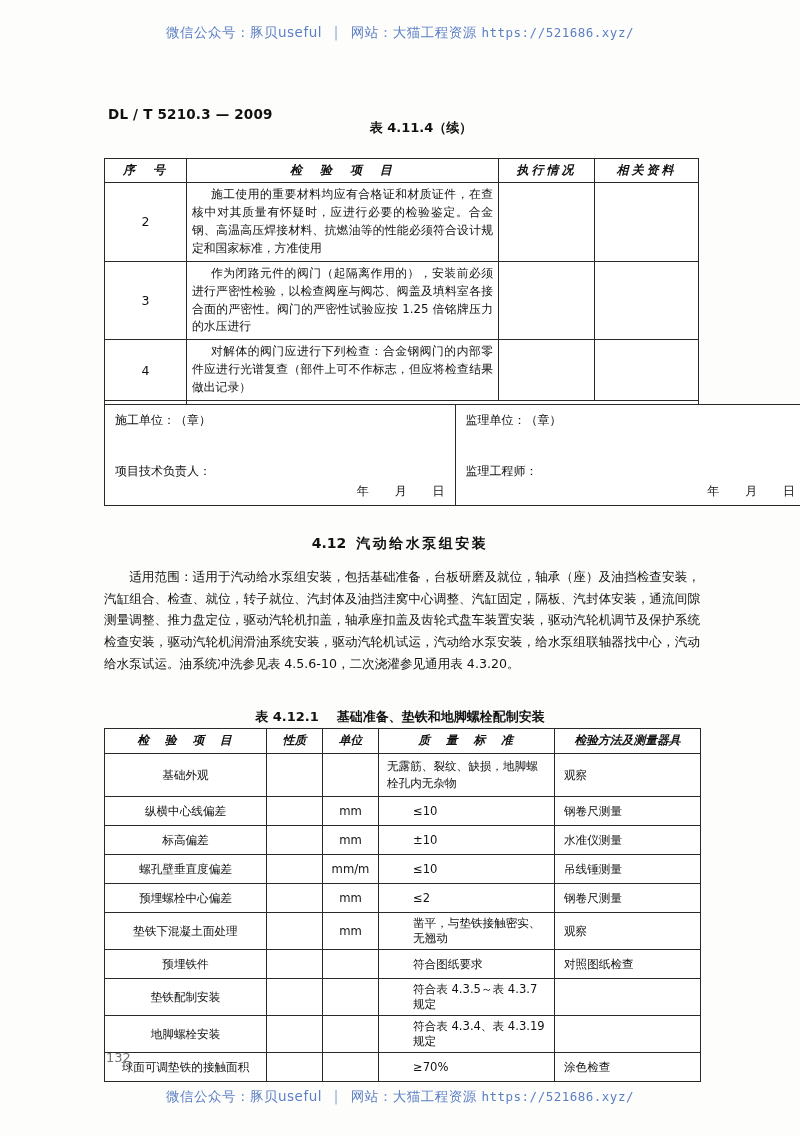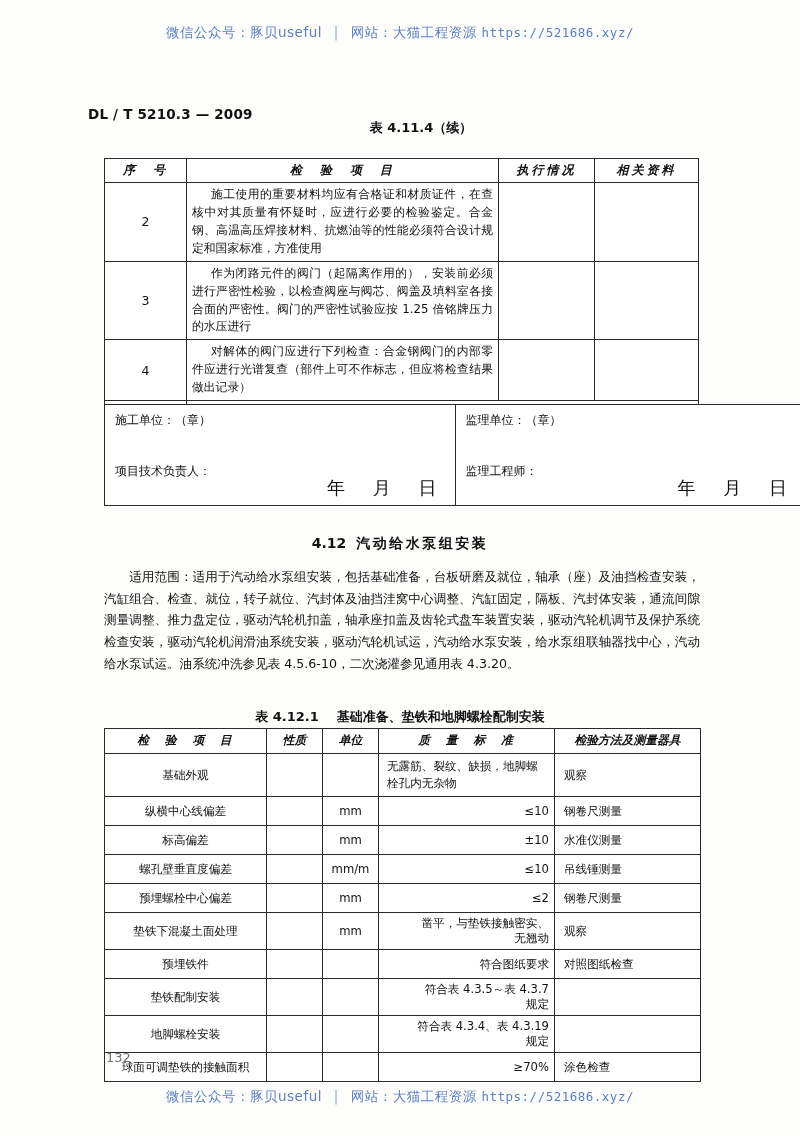--- a/index.html
+++ b/index.html
@@ -41,21 +41,21 @@
     color: #8fa9d8;
   }
   .wm .url {
     font-family: "DejaVu Sans Mono", "Liberation Mono", monospace;
     font-size: 12.5px;
   }
 
   
   .runhead {
     position: absolute;
-    left: 88px;
+    left: 108px;
     top: 106px;
     font-size: 13.5px;
     font-weight: bold;
     letter-spacing: 0.2px;
     color: #111;
   }
 
   
   .tbl-caption {
     position: absolute;
@@ -140,24 +140,24 @@
     position: relative;
     height: 100px;
     padding: 7px 10px 0 10px;
     box-sizing: border-box;
     font-size: 12px;
   }
   .sig-line1 { margin-bottom: 34px; }
   .sig-line2 { }
   .sig-date {
     position: absolute;
-    right: 18px;
+    right: 10px;
     bottom: 5px;
     letter-spacing: 0;
-    font-size: 18px;
+    font-size: 12px;
   }
   .sig-date span { margin-left: 22px; }
 
   
   .sect-head {
     position: absolute;
     width: 800px;
     left: 0;
     top: 535px;
     text-align: center;
@@ -197,21 +197,21 @@
   #table-4121 .c-e { width: 146px; }
   #table-4121 th {
     font-size: 11.8px;
     letter-spacing: 2px;
     padding: 4px 3px;
   }
   #table-4121 th.tight { letter-spacing: 0; }
   #table-4121 td { height: 22px; }
   #table-4121 td.item { text-align: center; }
   #table-4121 td.unit { text-align: center; }
-  #table-4121 td.std  { text-align: right; padding-left: 34px; }
+  #table-4121 td.std  { text-align: left; padding-left: 34px; }
   #table-4121 td.method { text-align: left; padding-left: 9px; }
   #table-4121 td.std-left { text-align: left; padding-left: 8px; line-height: 1.45; }
   #table-4121 tr.tall td { height: 36px; }
 
   
   .pageno {
     position: absolute;
     left: 106px;
     top: 1050px;
     font-size: 13px;

